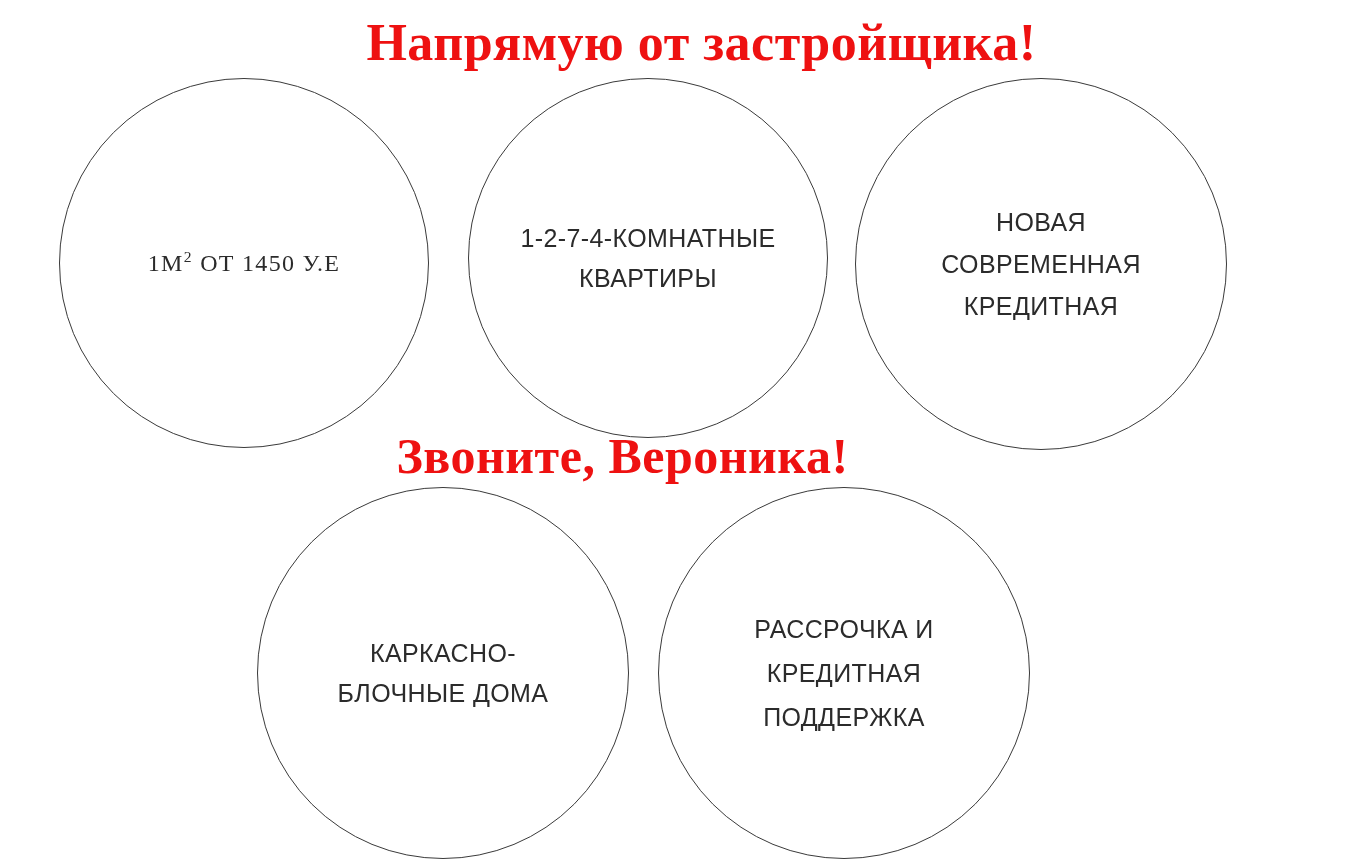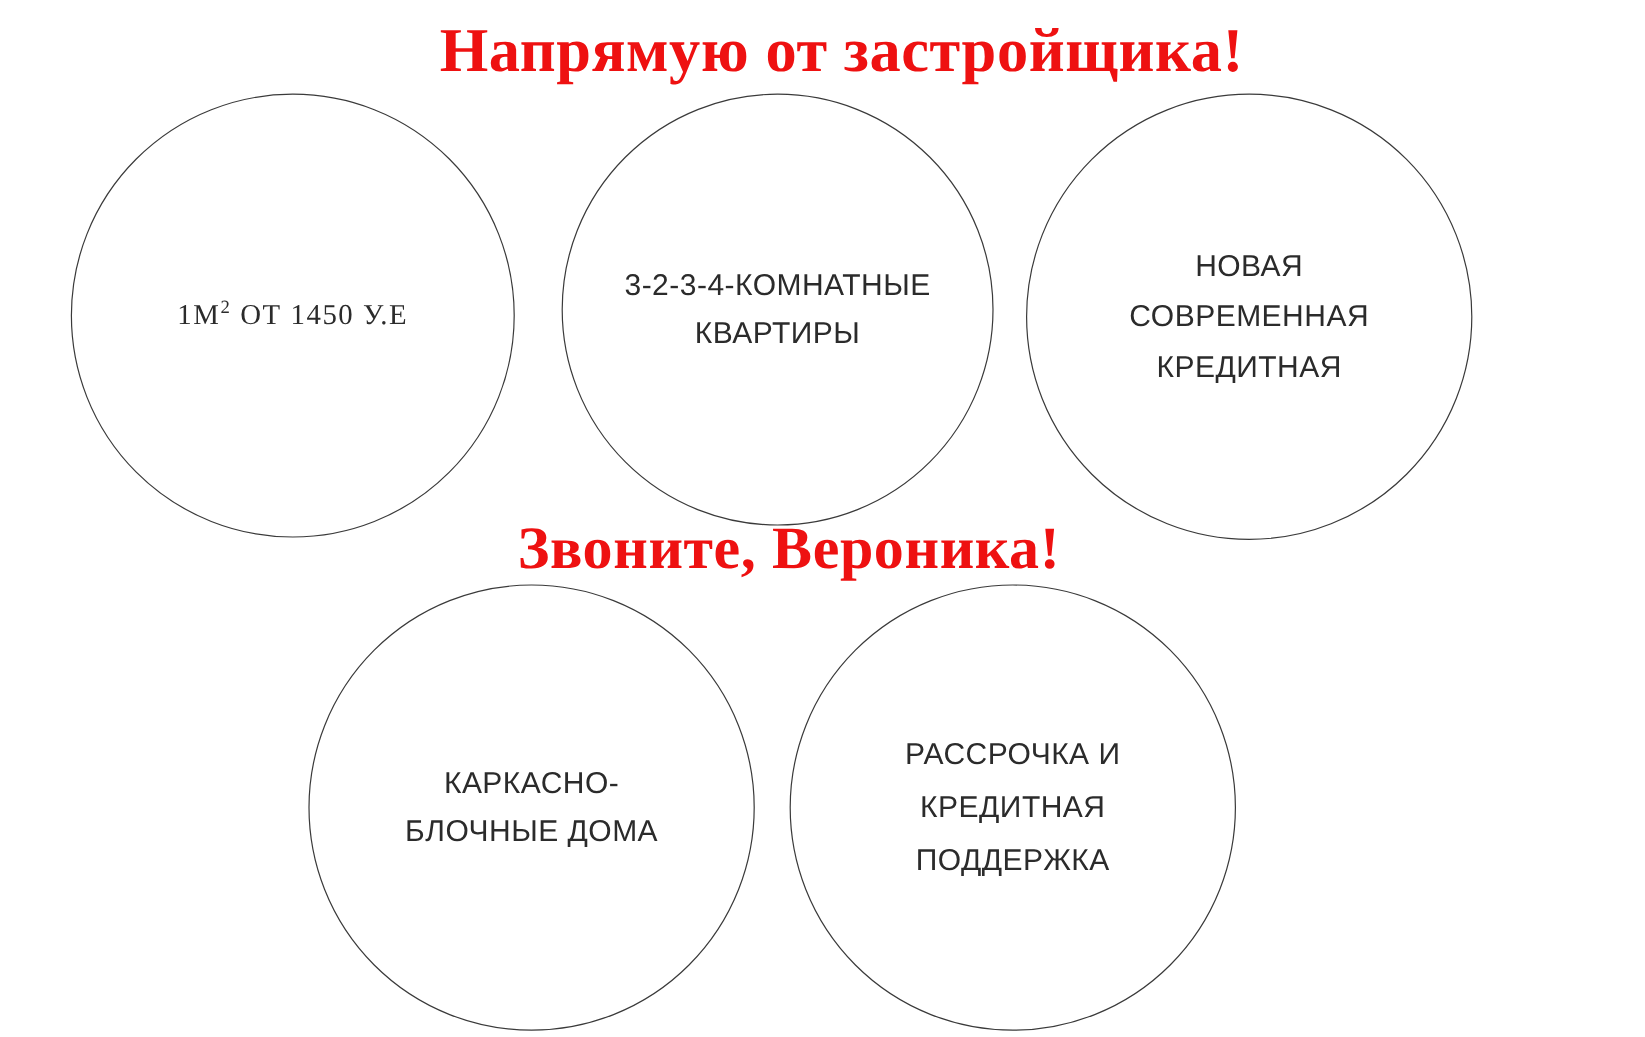--- a/index.html
+++ b/index.html
@@ -32,21 +32,20 @@
     font-size: 52px;
     line-height: 58px;
   }
   #headline-mid {
     top: 428px;
     left: 0;
     width: 1245px;
     text-align: center;
     font-size: 50px;
     line-height: 56px;
-    padding-left: 35px;
   }
 
   .bubble {
     position: absolute;
     border: 1px solid #3a3a3a;
     border-radius: 50%;
     box-sizing: border-box;
     display: flex;
     align-items: center;
     justify-content: center;
@@ -118,21 +117,21 @@
 
 <div id="page">
 
   <div class="headline" id="headline-top">Напрямую от застройщика!</div>
 
   <div class="bubble" id="bubble-price">
     <span class="bubble-text">1М<sup>2</sup> ОТ 1450 У.Е</span>
   </div>
 
   <div class="bubble" id="bubble-rooms">
-    <span class="bubble-text">3-2-3-4-КОМНАТНЫЕ
+    <span class="bubble-text">1-2-7-4-КОМНАТНЫЕ
 КВАРТИРЫ</span>
   </div>
 
   <div class="bubble" id="bubble-modern">
     <span class="bubble-text">НОВАЯ
 СОВРЕМЕННАЯ
 КРЕДИТНАЯ</span>
   </div>
 
   <div class="headline" id="headline-mid">Звоните, Вероника!</div>

